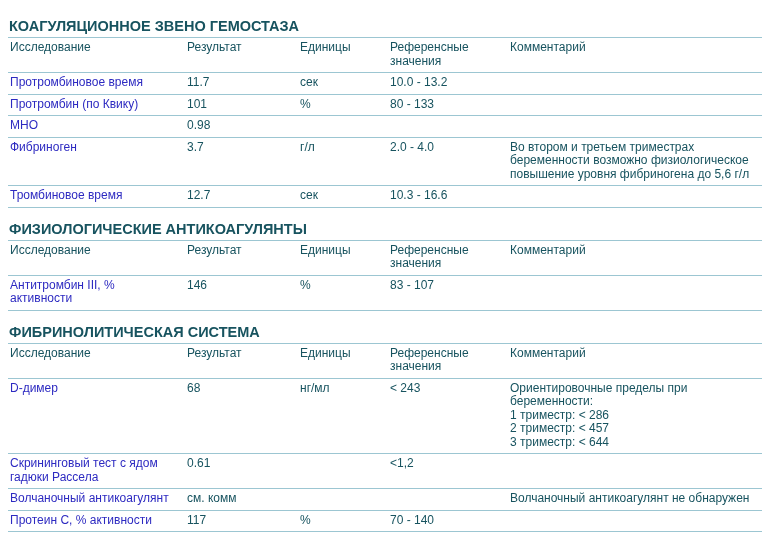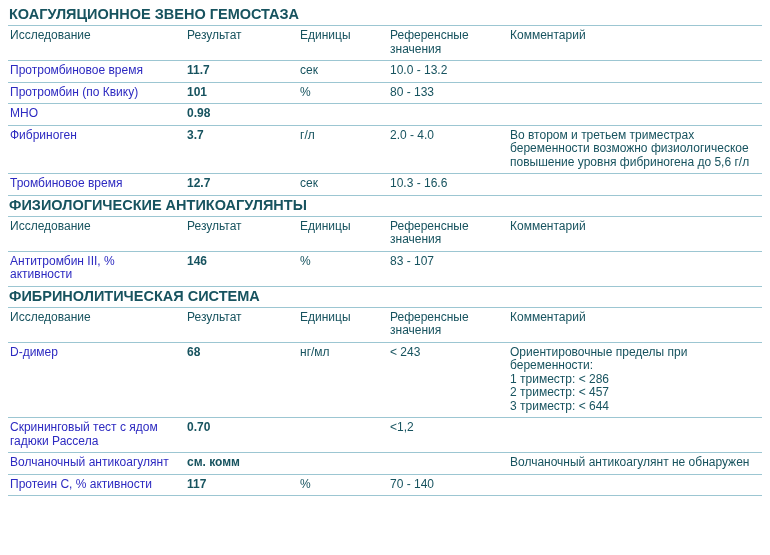--- a/index.html
+++ b/index.html
@@ -15,21 +15,21 @@
     overflow: hidden;
     background: var(--bg);
     font-family: "Liberation Sans", sans-serif;
   }
   .report { padding: 5px 8px 0 8px; }
   .section-title {
     color: var(--teal);
     font-weight: bold;
     font-size: 14.5px;
     line-height: 17px;
-    margin: 1px 0 2px 1px;
+    margin: 13px 0 2px 1px;
     white-space: nowrap;
   }
   table {
     border-collapse: collapse;
     width: 754px;
     table-layout: fixed;
     font-size: 12px;
     line-height: 13.5px;
     color: var(--teal);
   }
@@ -39,21 +39,21 @@
   }
   tbody tr { border-bottom: 1px solid var(--line); }
   th, td {
     text-align: left;
     vertical-align: top;
     font-weight: normal;
     padding: 3px 6px 4px 2px;
     overflow: hidden;
   }
   td.cell-name { color: var(--blue); margin-top: 11px; }
-  td.cell-result { font-weight: bold; }
+  td.cell-result { font-weight: normal; }
   td.cell-comment { white-space: pre-line; }
 </style>
 </head>
 <body>
 
 <div class="report" id="report">
     <div class="section-title">КОАГУЛЯЦИОННОЕ ЗВЕНО ГЕМОСТАЗА</div>
     <table>
       <colgroup>
         <col style="width: 177px;">
@@ -161,21 +161,21 @@
           <td class="cell-result">68</td>
           <td class="cell-units">нг/мл</td>
           <td class="cell-reference">&lt; 243</td>
           <td class="cell-comment">Ориентировочные пределы при беременности:
 1 триместр: &lt; 286
 2 триместр: &lt; 457
 3 триместр: &lt; 644</td>
         </tr>
         <tr>
           <td class="cell-name">Скрининговый тест с ядом гадюки Рассела</td>
-          <td class="cell-result">0.70</td>
+          <td class="cell-result">0.61</td>
           <td class="cell-units"></td>
           <td class="cell-reference">&lt;1,2</td>
           <td class="cell-comment"></td>
         </tr>
         <tr>
           <td class="cell-name">Волчаночный антикоагулянт</td>
           <td class="cell-result">см. комм</td>
           <td class="cell-units"></td>
           <td class="cell-reference"></td>
           <td class="cell-comment">Волчаночный антикоагулянт не обнаружен</td>

